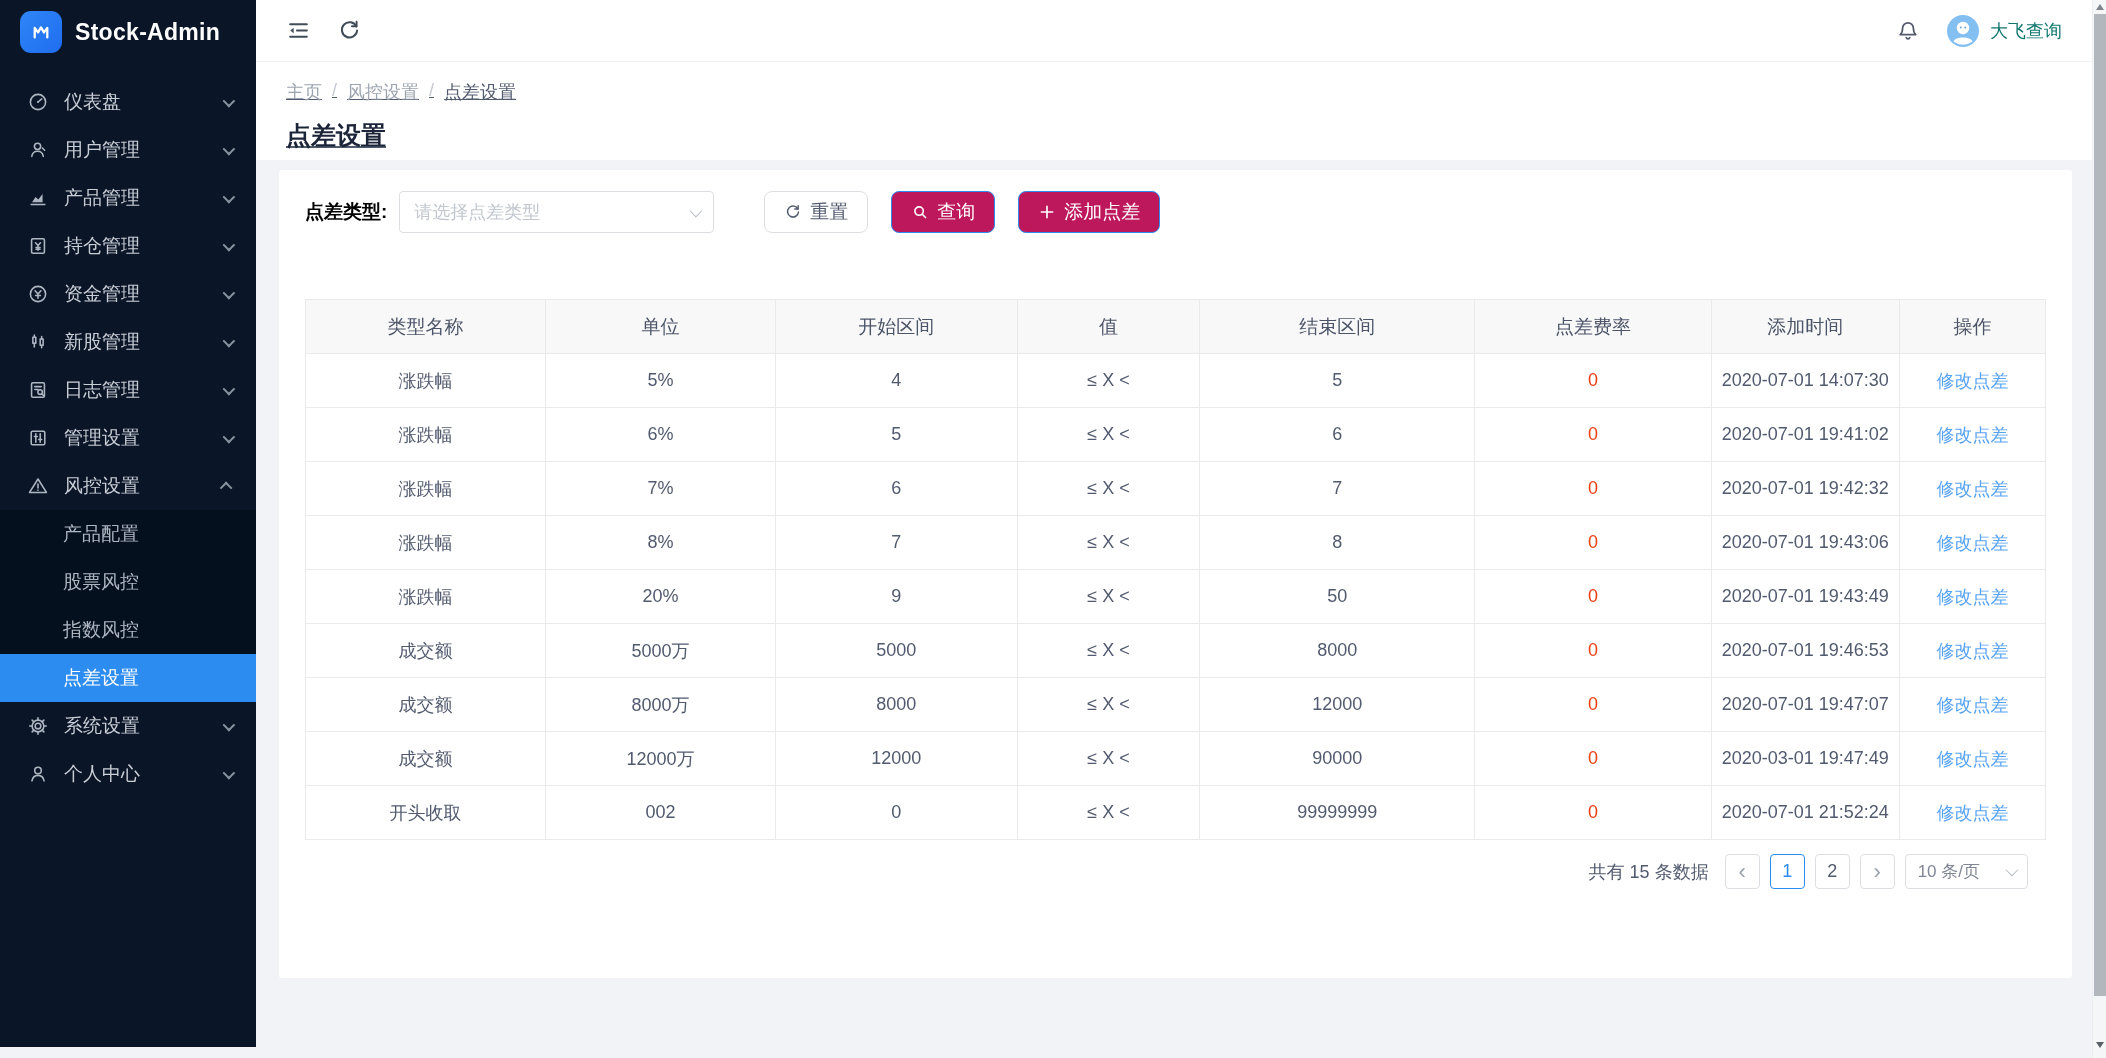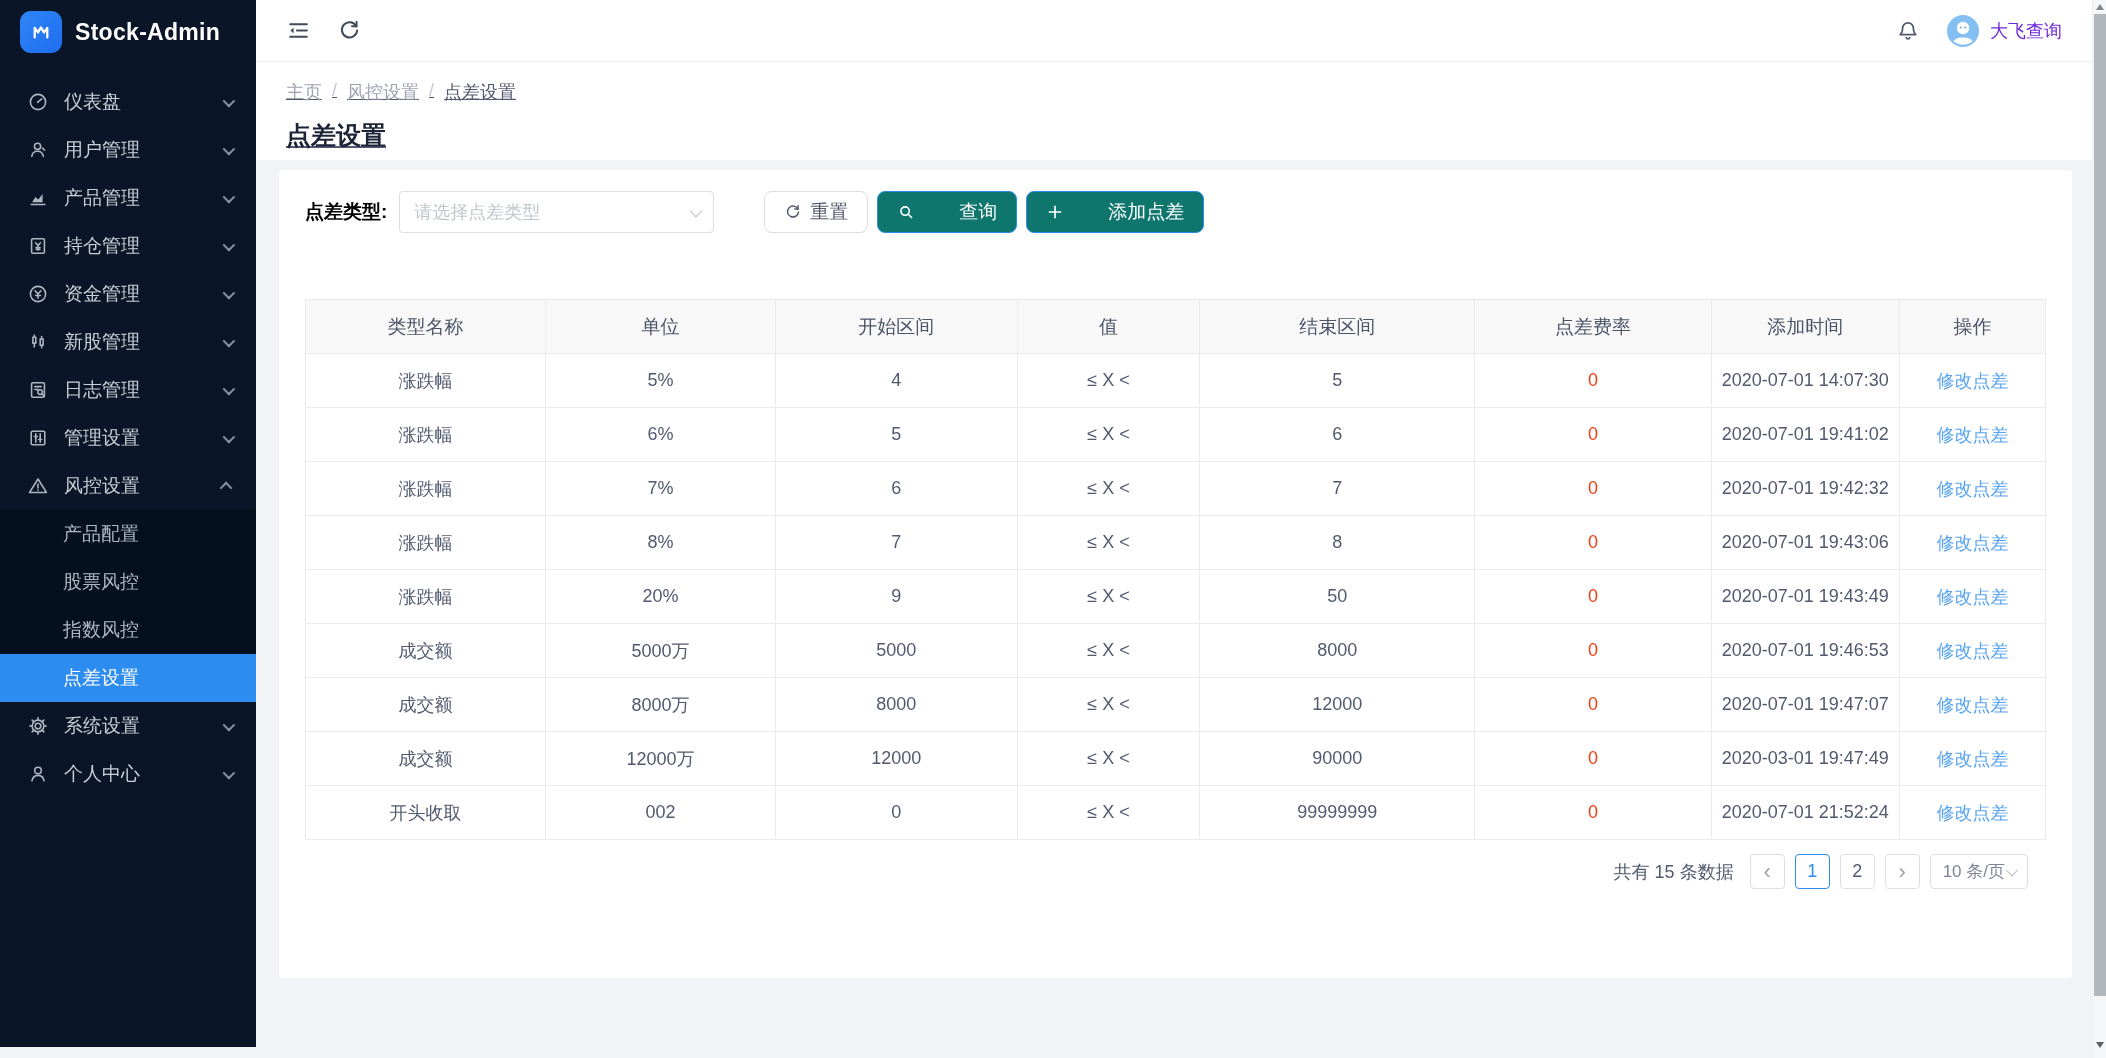--- a/index.html
+++ b/index.html
@@ -26,58 +26,58 @@
   
   .main { flex:1 1 auto; display:flex; flex-direction:column; height:100%; min-width:0; }
   .topbar { height:62px; background:#ffffff; display:flex; align-items:center; padding:0 44px 0 30px; border-bottom:1px solid #f0f1f3; }
   .tb-icon { width:25px; height:25px; color:#414c59; cursor:pointer; }
   .tb-icon svg { width:25px; height:25px; }
   .tb-icon + .tb-icon { margin-left:26px; }
   .tb-right { margin-left:auto; display:flex; align-items:center; }
   .bell { width:24px; height:24px; color:#51596a; cursor:pointer; }
   .bell svg { width:24px; height:24px; }
   .avatar { width:34px; height:34px; margin-left:26px; cursor:pointer; }
-  .username { font-size:18px; color:#6d28d9; margin-left:10px; cursor:pointer; white-space:nowrap; }
+  .username { font-size:18px; color:#0f766e; margin-left:10px; cursor:pointer; white-space:nowrap; }
 
   .page-head { background:#ffffff; padding:18px 0 8px 30px;text-decoration:underline; }
   .breadcrumb { font-size:18px; color:#9ca4b0; display:flex; gap:10px; }
   .breadcrumb .crumb { cursor:pointer; }
   .breadcrumb .sep { color:#c3c8d0; }
   .breadcrumb .current { color:#515a6e; }
   .page-title { font-size:25px; font-weight:bold; color:#1c2438; margin-top:15px; }
 
   .content { flex:1 1 auto; background:#f1f3f6; overflow:hidden; }
   .card { background:#ffffff; border-radius:3px; margin:10px 34px 0 23px; height:808px; padding:21px 26px 0 26px; }
 
   
   .filter-row { display:flex; align-items:center; }
   .filter-label { font-size:19px; color:#000000; font-weight:bold; margin-right:12px; white-space:nowrap; }
   .select-box { width:315px; height:42px; border:1px solid #dcdee2; border-radius:4px; background:#fff; display:flex; align-items:center; padding:0 14px; cursor:pointer; }
   .select-placeholder { color:#c2c7cf; font-size:18px; flex:1 1 auto; white-space:nowrap; overflow:hidden; }
   .sel-caret { width:9px; height:9px; border-right:1.8px solid #b6bcc4; border-bottom:1.8px solid #b6bcc4; transform:rotate(45deg) translateY(-2px); }
   .btn { height:42px; border-radius:8px; display:flex; align-items:center; font-size:19px; cursor:pointer; padding:0 19px; white-space:nowrap; }
   .btn svg { width:18px; height:18px; margin-right:8px; }
   .btn-default { background:#fff; border:1px solid #dcdee2; color:#515a6e; margin-left:50px; }
-  .btn-primary { background:#0f766e; border:1px solid #2d8cf0; color:#ffffff; margin-left:9px;gap:36px; }
+  .btn-primary { background:#be185d; border:1px solid #2d8cf0; color:#ffffff; margin-left:23px; }
 
   
   .table-wrap { margin-top:66px; }
   table { width:100%; border-collapse:collapse; table-layout:fixed; }
   th { background:#f8f8f9; height:54px; font-size:19px; font-weight:normal; color:#4c5568; border:1px solid #e8eaec; text-align:center; }
   td { height:54px; font-size:18px; color:#515a6e; border:1px solid #e8eaec; text-align:center; white-space:nowrap; overflow:hidden; }
   td.rate { color:#ed4014; }
   a.action { color:#57a3f3; text-decoration:none; cursor:pointer; }
 
   
   .pagination { display:flex; align-items:center; justify-content:flex-end; margin-top:14px; padding-right:18px; gap:10px; }
   .pg-total { font-size:18px; color:#515a6e; margin-right:6px; }
   .pg-btn { min-width:35px; height:35px; border:1px solid #dcdee2; border-radius:4px; background:#fff; display:flex; align-items:center; justify-content:center; font-size:18px; color:#515a6e; cursor:pointer; }
   .pg-btn.arrow { color:#9aa1ab; font-size:22px; line-height:1; }
   .pg-btn.active { border-color:#2d8cf0; color:#2d8cf0; }
-  .pg-size { height:35px; border:1px solid #dcdee2; border-radius:4px; background:#fff; display:flex; align-items:center; padding:0 12px; gap:1px; font-size:17px; color:#808695; cursor:pointer; white-space:nowrap; }
+  .pg-size { height:35px; border:1px solid #dcdee2; border-radius:4px; background:#fff; display:flex; align-items:center; padding:0 12px; gap:26px; font-size:17px; color:#808695; cursor:pointer; white-space:nowrap; }
   .pg-size .sel-caret { transform:rotate(45deg) translateY(-2px); }
 
   
   .scrollbar { position:absolute; top:0; right:0; width:14px; height:1058px; background:#f5f6f7; border-left:1px solid #ebedef; }
   .sb-arrow { position:absolute; left:0; width:14px; height:14px; display:flex; align-items:center; justify-content:center; cursor:pointer; }
   .sb-arrow.up { top:0; }
   .sb-arrow.down { bottom:6px; }
   .sb-tri-up { width:0; height:0; border-left:4px solid transparent; border-right:4px solid transparent; border-bottom:6px solid #7d848c; }
   .sb-tri-down { width:0; height:0; border-left:4px solid transparent; border-right:4px solid transparent; border-top:6px solid #5a6068; }
   .sb-thumb { position:absolute; top:14px; left:1px; width:12px; height:982px; background:#b2b7bd; cursor:pointer; }

